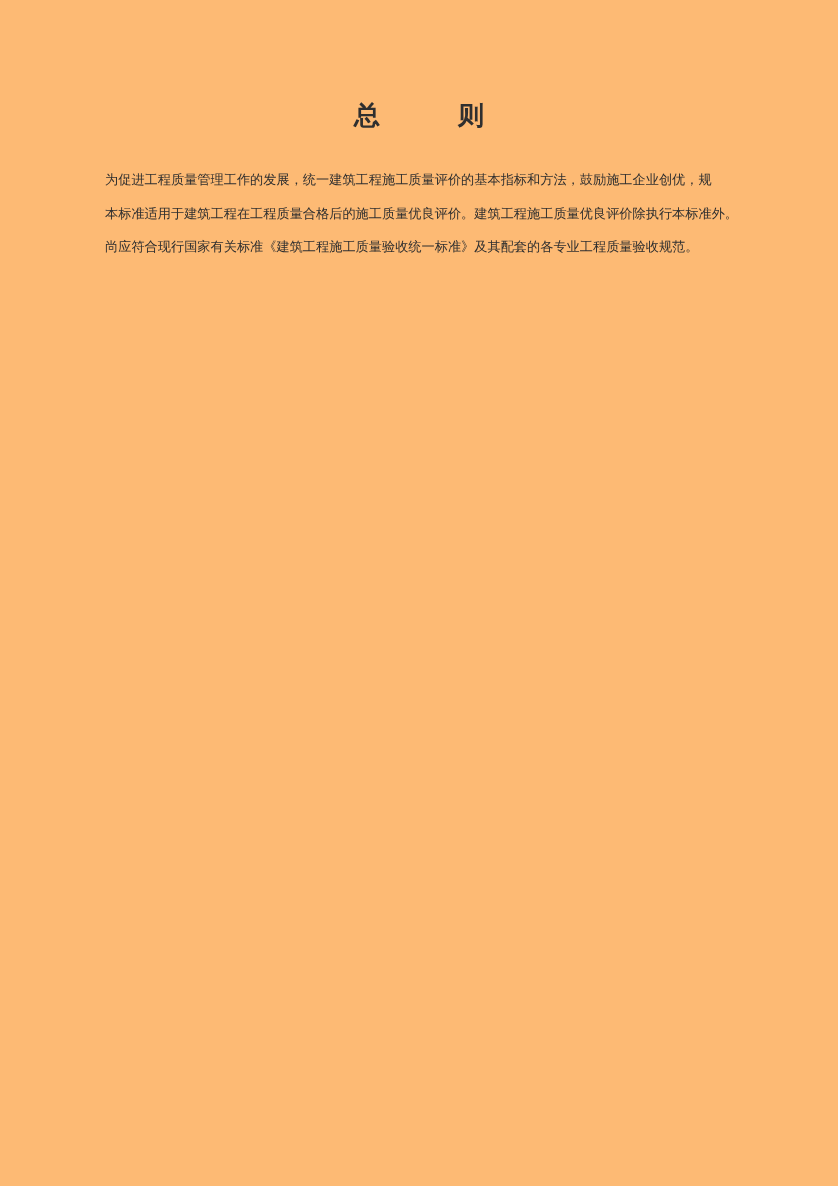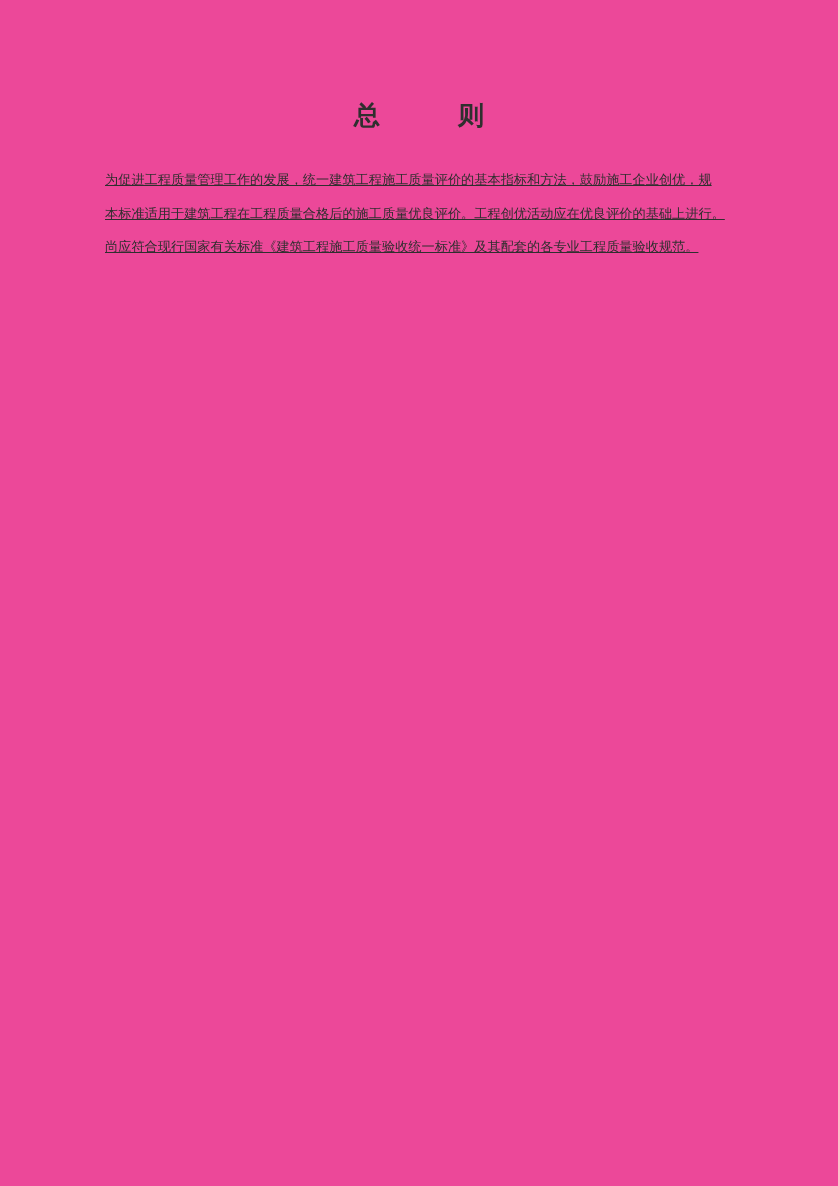--- a/index.html
+++ b/index.html
@@ -4,21 +4,21 @@
 <style>
   html, body {
     margin: 0;
     padding: 0;
     background: #ffffff;
   }
   .page {
     position: relative;
     width: 838px;
     height: 1186px;
-    background: #ec4899;
+    background: #fdba74;
     overflow: hidden;
     font-family: "Liberation Sans", sans-serif;
   }
   .doc-title {
     margin: 0;
     padding-top: 102px;
     font-size: 26px;
     line-height: 26px;
     font-weight: bold;
     text-align: center;
@@ -30,40 +30,39 @@
     margin-top: 35px;
     margin-left: 87px;
     width: 670px;
     font-size: 13.2px;
     line-height: 33.5px;
     color: #2f2f2f;
   }
   .para {
     margin: 0;
     padding: 0;
-    text-decoration: underline;
   }
   .line {
     display: block;
     white-space: nowrap;
   }
   .line.indent {
     padding-left: 18px;
   }
 </style>
 </head>
 <body>
 
 <div class="page">
   <h1 class="doc-title">总　　　则</h1>
 
   <div class="doc-body">
     <p class="para">
       <span class="line indent">为促进工程质量管理工作的发展，统一建筑工程施工质量评价的基本指标和方法，鼓励施工企业创优，规</span>
     </p>
     <p class="para">
-      <span class="line indent">本标准适用于建筑工程在工程质量合格后的施工质量优良评价。工程创优活动应在优良评价的基础上进行。</span>
+      <span class="line indent">本标准适用于建筑工程在工程质量合格后的施工质量优良评价。建筑工程施工质量优良评价除执行本标准外。</span>
     </p>
     <p class="para">
       <span class="line indent">尚应符合现行国家有关标准《建筑工程施工质量验收统一标准》及其配套的各专业工程质量验收规范。</span>
     </p>
   </div>
 </div>
 
 </body></html>

